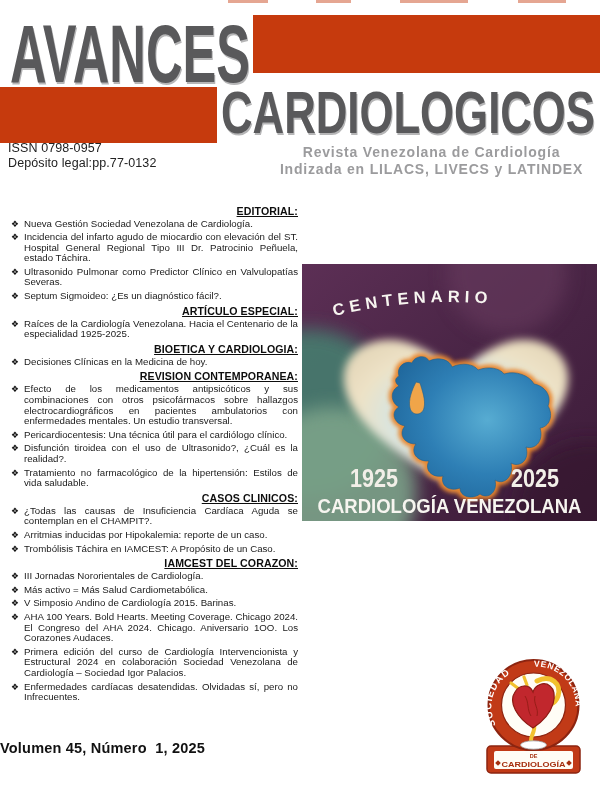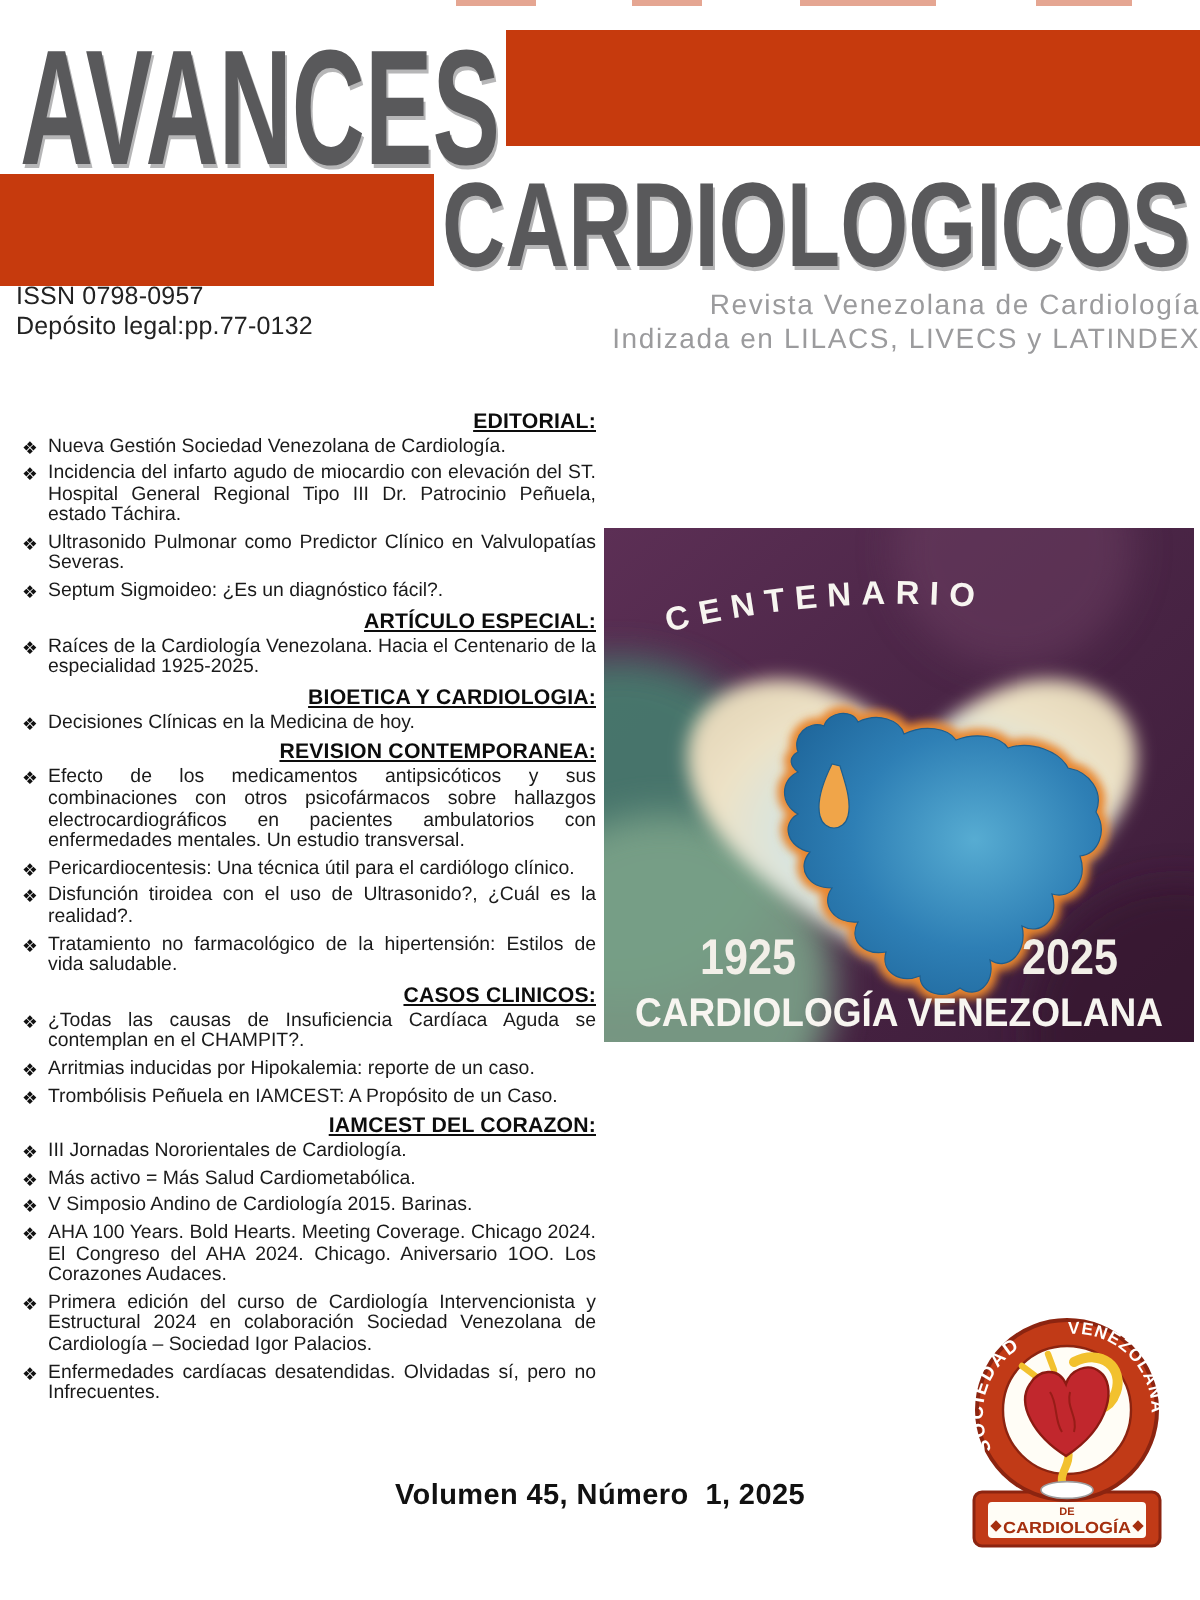--- a/index.html
+++ b/index.html
@@ -11,37 +11,37 @@
 
   
   .top-dash{position:absolute;top:0;height:3px;background:rgba(198,58,13,.45);}
 
   
   .bar{position:absolute;background:#C63A0D;}
   .title-svg{position:absolute;overflow:visible;}
   .title-text{fill:#59595B;font-weight:bold;filter:drop-shadow(1.5px 2px 0 rgba(45,45,48,.35));}
   .issn-block{position:absolute;left:8px;top:141px;font-size:12.5px;line-height:15px;
     color:#222;font-weight:500;letter-spacing:.1px;}
-  .subtitle-block{position:absolute;left:263px;top:144px;width:337px;text-align:right;
-    color:#9B9B9D;font-size:14px;line-height:17px;letter-spacing:.8px;}
+  .subtitle-block{position:absolute;left:263px;top:144px;width:337px;text-align:center;
+    color:#9B9B9D;font-size:14px;line-height:17px;letter-spacing:.8px;font-weight:bold;}
 
   
   .toc{position:absolute;left:7px;top:202px;width:291px;color:#1a1a1a;}
   .toc-heading{font-weight:bold;text-decoration:underline;font-size:10.6px;line-height:12.5px;
     margin-top:2.5px;color:#0d0d0d;letter-spacing:.1px;text-align:right;}
   .toc-item{display:flex;margin:1.5px 0 3px 0;font-size:9.7px;line-height:10.6px;}
   .bullet{flex:none;width:13px;padding-left:4px;font-size:8.8px;color:#111;}
   .itext{flex:1;text-align:justify;}
 
   
   .centenario{position:absolute;left:302px;top:264px;width:295px;height:257px;}
   
   .logo{position:absolute;left:477px;top:652px;width:113px;height:125px;}
 
-  .footer-line{position:absolute;left:0;right:0;top:740px;text-align:center;
+  .footer-line{position:absolute;left:0;right:0;top:740px;
     font-weight:bold;font-size:14.5px;color:#111;white-space:pre;letter-spacing:.2px;}
 </style>
 </head>
 <body>
 
 <div class="top-dash" style="left:228px;width:40px;"></div>
 <div class="top-dash" style="left:316px;width:35px;"></div>
 <div class="top-dash" style="left:400px;width:68px;"></div>
 <div class="top-dash" style="left:518px;width:48px;"></div>
 
@@ -115,21 +115,21 @@
     <div class="toc-item">
       <span class="bullet">❖</span>
       <span class="itext">¿Todas las causas de Insuficiencia Cardíaca Aguda se contemplan en el CHAMPIT?.</span>
     </div>
     <div class="toc-item">
       <span class="bullet">❖</span>
       <span class="itext">Arritmias inducidas por Hipokalemia: reporte de un caso.</span>
     </div>
     <div class="toc-item">
       <span class="bullet">❖</span>
-      <span class="itext">Trombólisis Peñuela en IAMCEST: A Propósito de un Caso.</span>
+      <span class="itext">Trombólisis Táchira en IAMCEST: A Propósito de un Caso.</span>
     </div>
     <div class="toc-heading">IAMCEST DEL CORAZON:</div>
     <div class="toc-item">
       <span class="bullet">❖</span>
       <span class="itext">III Jornadas Nororientales de Cardiología.</span>
     </div>
     <div class="toc-item">
       <span class="bullet">❖</span>
       <span class="itext">Más activo = Más Salud Cardiometabólica.</span>
     </div>

